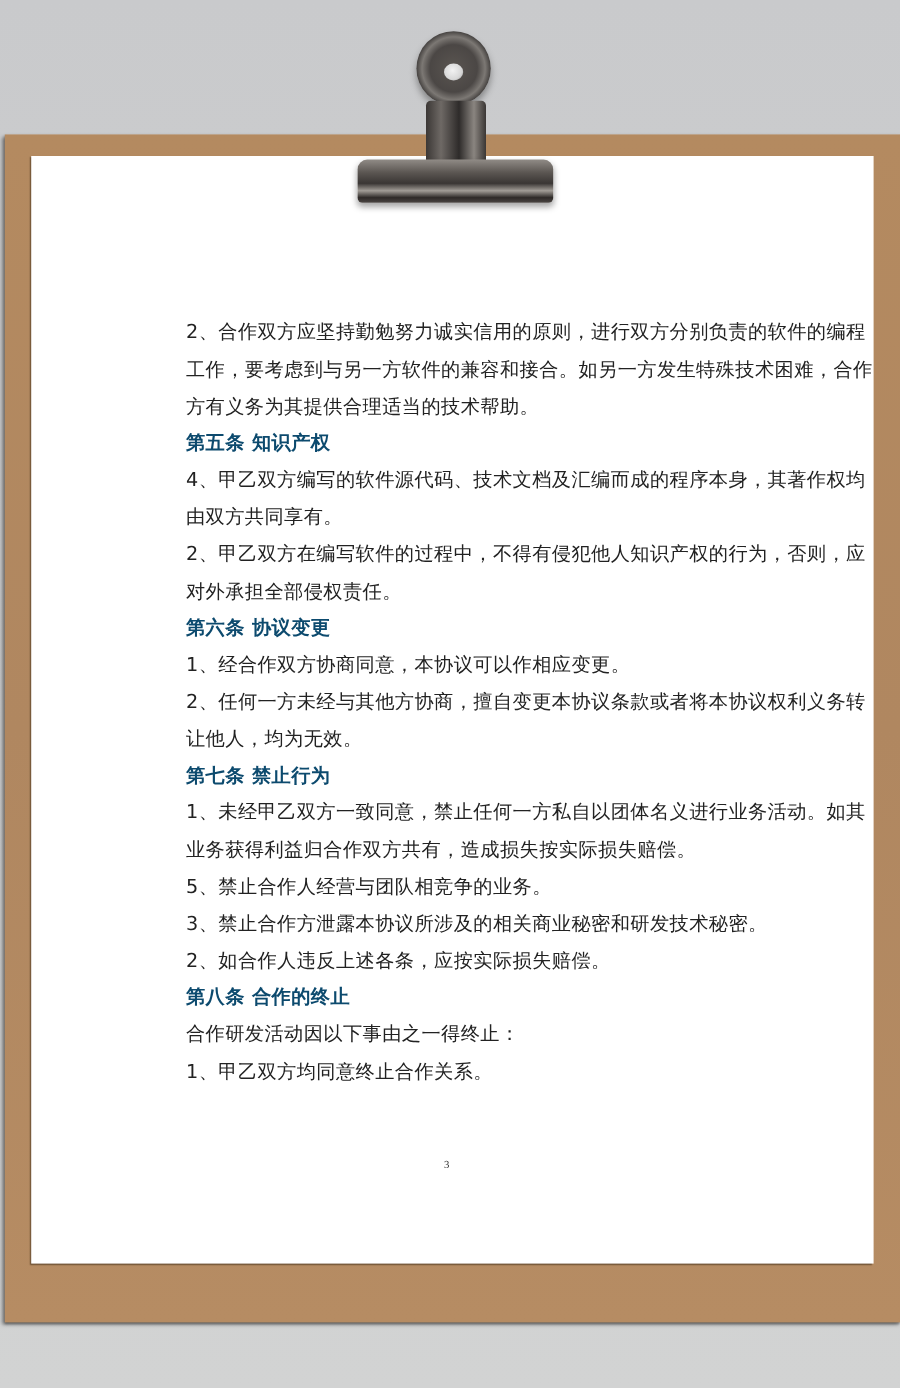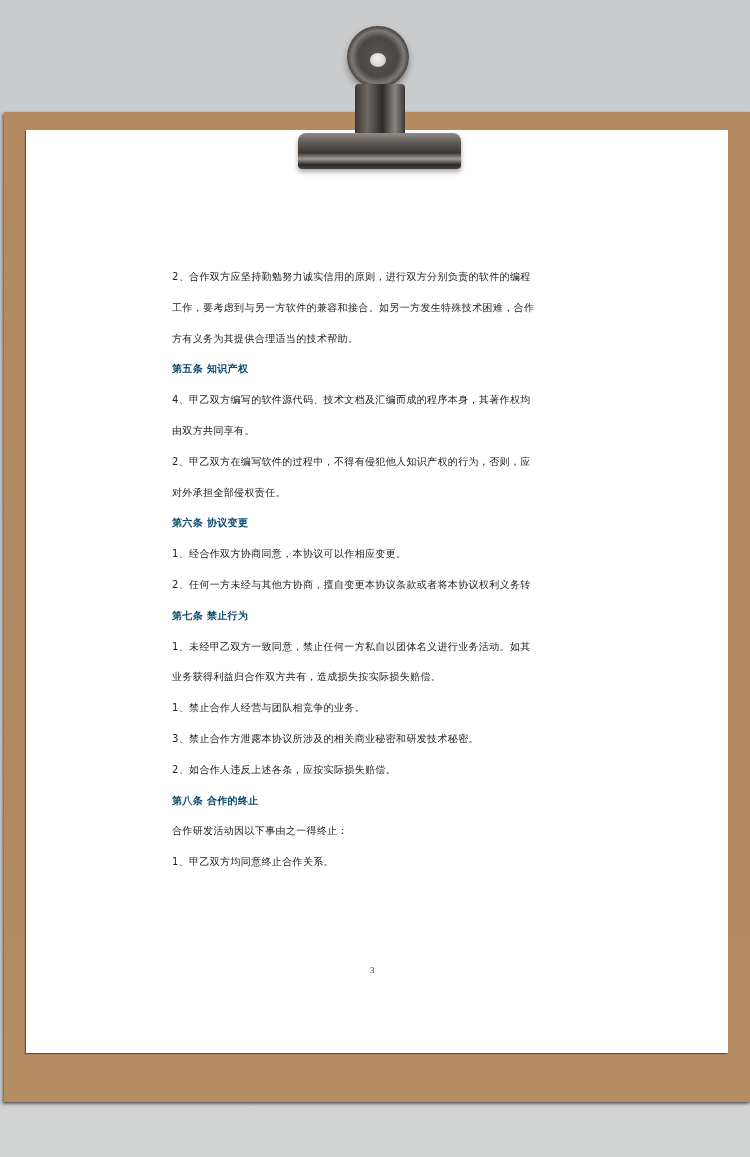--- a/index.html
+++ b/index.html
@@ -27,25 +27,25 @@
       position: absolute;
       left: 26px;
       top: 130px;
       width: 702px;
       height: 923px;
       background: #ffffff;
       box-shadow: -1px 1px 1px rgba(60,40,20,0.6);
     }
     .content {
       position: absolute;
-      left: 172px;
+      left: 155px;
       top: 268px;
       width: 420px;
       color: #222222;
-      font-size: 10px;
+      font-size: 16px;
       letter-spacing: 0.35px;
     }
     .line {
       height: 30.8px;
       line-height: 18px;
       white-space: nowrap;
     }
     .heading {
       font-weight: bold;
       color: #0c4a6e;
@@ -115,24 +115,25 @@
   <div class="line">工作，要考虑到与另一方软件的兼容和接合。如另一方发生特殊技术困难，合作</div>
   <div class="line">方有义务为其提供合理适当的技术帮助。</div>
   <div class="line heading">第五条  知识产权</div>
   <div class="line">4、甲乙双方编写的软件源代码、技术文档及汇编而成的程序本身，其著作权均</div>
   <div class="line">由双方共同享有。</div>
   <div class="line">2、甲乙双方在编写软件的过程中，不得有侵犯他人知识产权的行为，否则，应</div>
   <div class="line">对外承担全部侵权责任。</div>
   <div class="line heading">第六条  协议变更</div>
   <div class="line">1、经合作双方协商同意，本协议可以作相应变更。</div>
   <div class="line">2、任何一方未经与其他方协商，擅自变更本协议条款或者将本协议权利义务转</div>
+  <div class="line">让他人，均为无效。</div>
   <div class="line heading">第七条  禁止行为</div>
   <div class="line">1、未经甲乙双方一致同意，禁止任何一方私自以团体名义进行业务活动。如其</div>
   <div class="line">业务获得利益归合作双方共有，造成损失按实际损失赔偿。</div>
-  <div class="line">1、禁止合作人经营与团队相竞争的业务。</div>
+  <div class="line">5、禁止合作人经营与团队相竞争的业务。</div>
   <div class="line">3、禁止合作方泄露本协议所涉及的相关商业秘密和研发技术秘密。</div>
   <div class="line">2、如合作人违反上述各条，应按实际损失赔偿。</div>
   <div class="line heading">第八条  合作的终止</div>
   <div class="line">合作研发活动因以下事由之一得终止：</div>
   <div class="line">1、甲乙双方均同意终止合作关系。</div>
 </div>
 
 <div class="page-number">3</div>
 
 </body></html>

